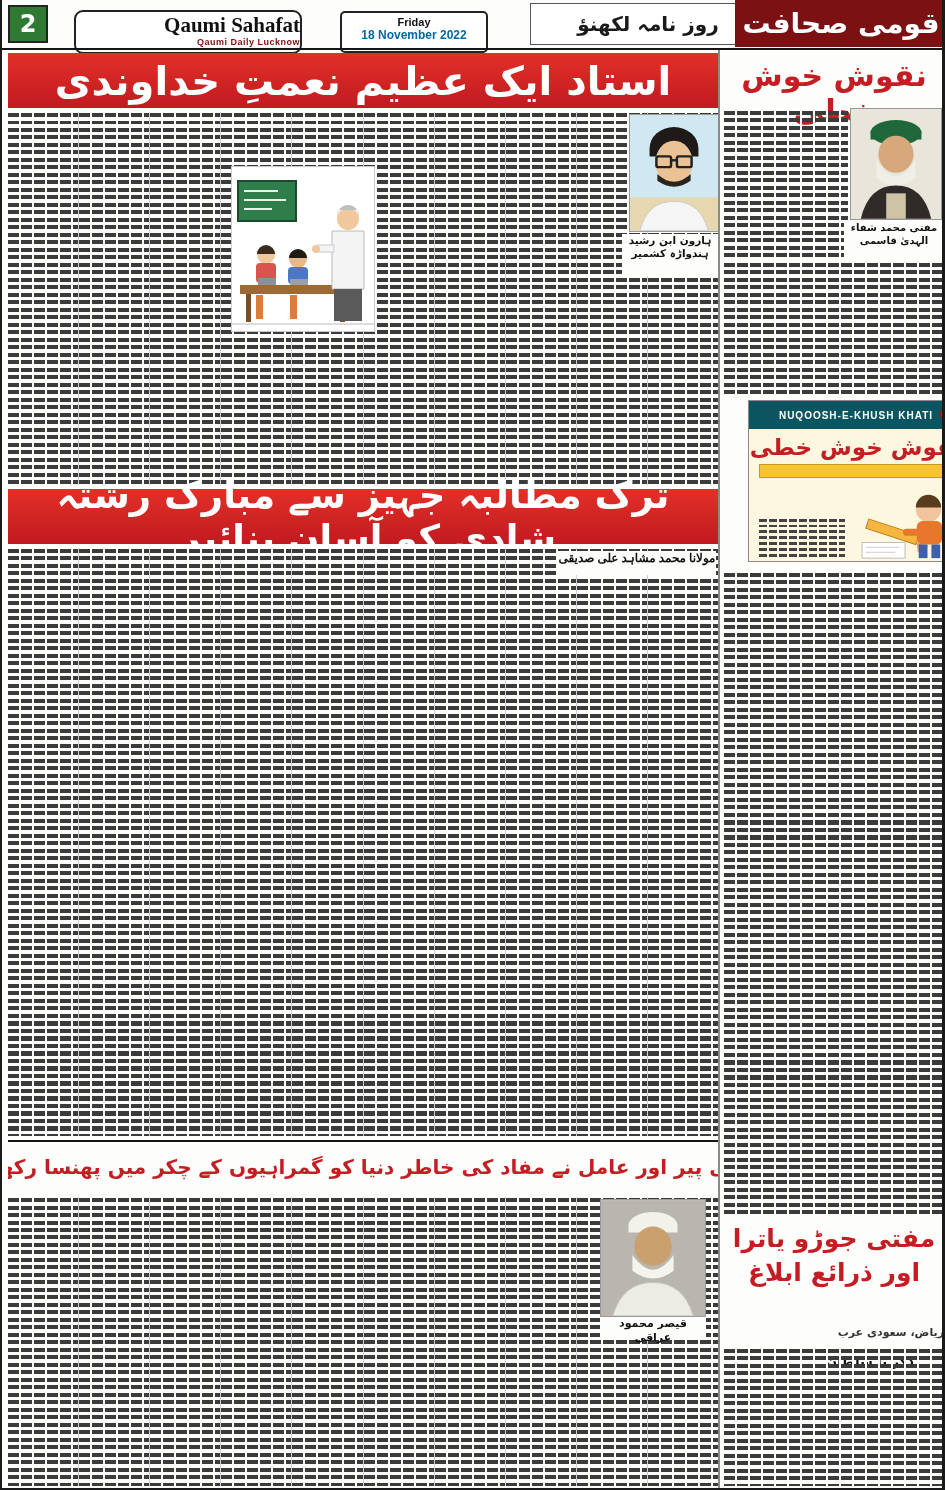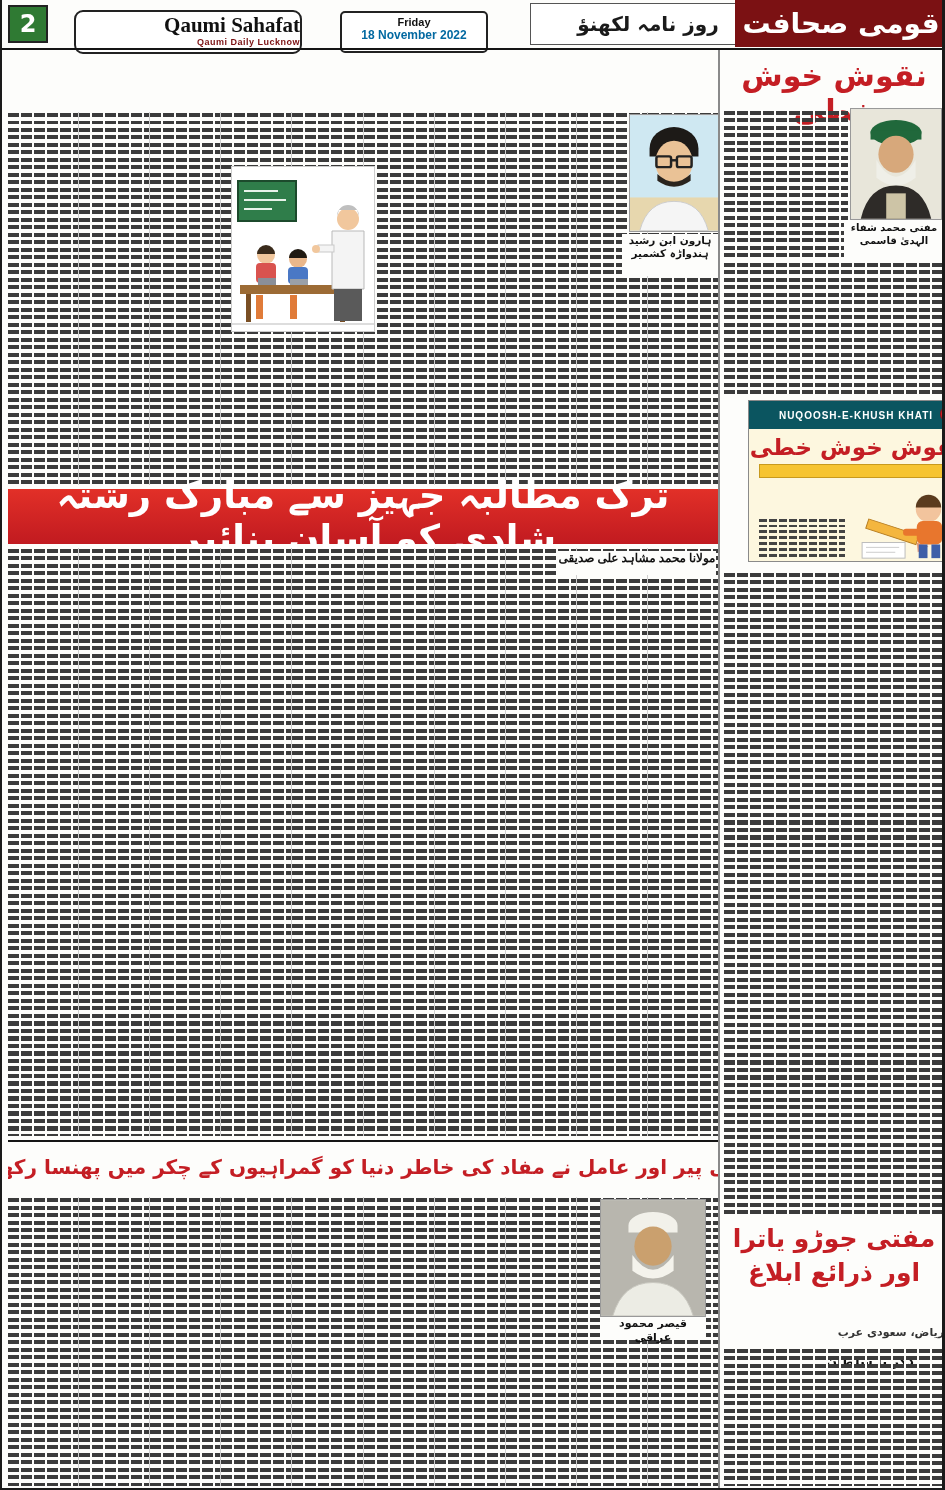--- a/index.html
+++ b/index.html
@@ -96,20 +96,23 @@
   <div class="abs calligbox urdu" style="left:508px; top:3px; width:236px; height:42px;margin-left:20px;">
     <span>روز نامہ لکھنؤ</span>
   </div>
 
   <div class="abs sectionband urdu" style="left:733px; top:0; width:212px; height:47px;">
     <span>قومی صحافت</span>
   </div>
 
   <div class="abs rule-h" style="left:0; top:48px; width:945px; height:2px;"></div>
 
+  <div class="abs banner-red urdu" style="left:6px; top:53px; width:710px; height:55px; font-size:40px;">
+    <span>استاد ایک عظیم نعمتِ خداوندی</span>
+  </div>
 
   <div class="abs cols" style="left:6px; top:112px; width:710px; height:373px;">
     <div class="col sim"></div>
     <div class="col sim"></div>
     <div class="col sim"></div>
     <div class="col sim"></div>
     <div class="col sim"></div>
     <div class="col sim"></div>
     <div class="col sim"></div>
     <div class="col sim"></div>

